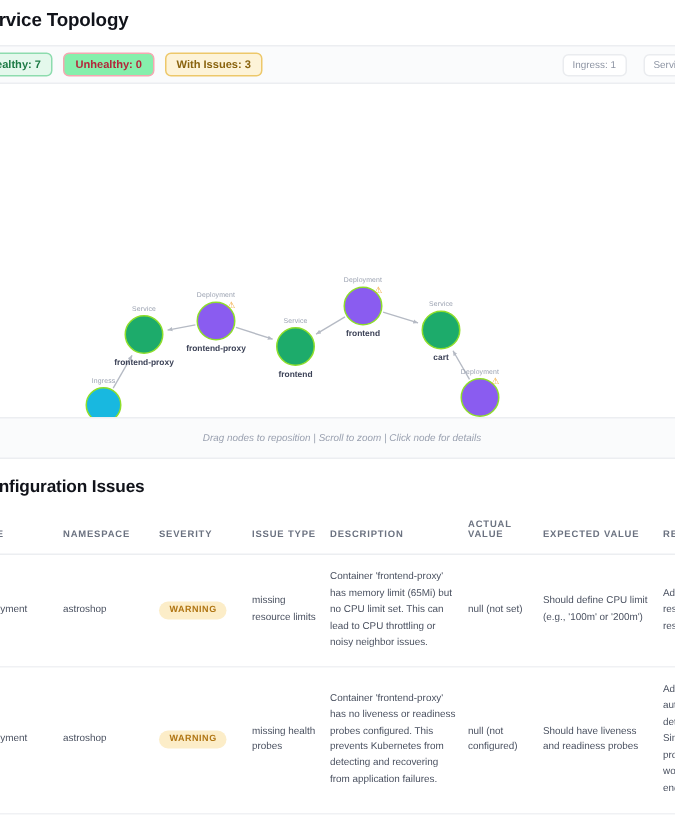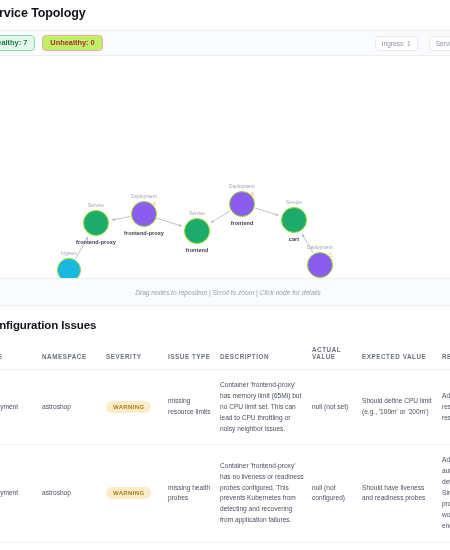--- a/index.html
+++ b/index.html
@@ -53,21 +53,21 @@
   }
   .chip {
     font-size: 7.4px;
     font-weight: 700;
     padding: 3.5px 7px;
     border-radius: 4px;
     line-height: 1;
     white-space: nowrap;
   }
   .chip-healthy   { background: #e4f8ec; border: 1px solid #8ddcae; color: #1d7a45; }
-  .chip-unhealthy { background: #bef264; border: 1px solid #f4a8b1; color: #b3253a; }
+  .chip-unhealthy { background: #86efac; border: 1px solid #f4a8b1; color: #b3253a; }
   .chip-issues    { background: #fdf3d8; border: 1px solid #edc86a; color: #8a6410; }
 
   .statusbar-spacer { flex: 1 1 auto; }
 
   .kindchip {
     font-size: 6.6px;
     font-weight: 400;
     color: #8d94a3;
     padding: 3px 6px;
     border: 1px solid #eaecef;
@@ -191,20 +191,21 @@
 
 <div class="page">
 
   <div class="header">
     <div class="header-title">Service Topology</div>
   </div>
 
   <div class="statusbar">
     <span class="chip chip-healthy">Healthy: 7</span>
     <span class="chip chip-unhealthy">Unhealthy: 0</span>
+    <span class="chip chip-issues">With Issues: 3</span>
     <span class="statusbar-spacer"></span>
     <span class="kindchip">Ingress: 1</span>
     <span class="kindchip">Service: 3</span>
   </div>
 
   <div class="graph-panel">
     <svg class="graph-svg" id="graph-edges">
         <defs>
           <marker id="arrow" viewBox="0 0 10 10" refX="9" refY="5" markerWidth="4" markerHeight="4" orient="auto-start-reverse">
             <path d="M 0 1 L 9 5 L 0 9 z" fill="#b5bac4"></path>

